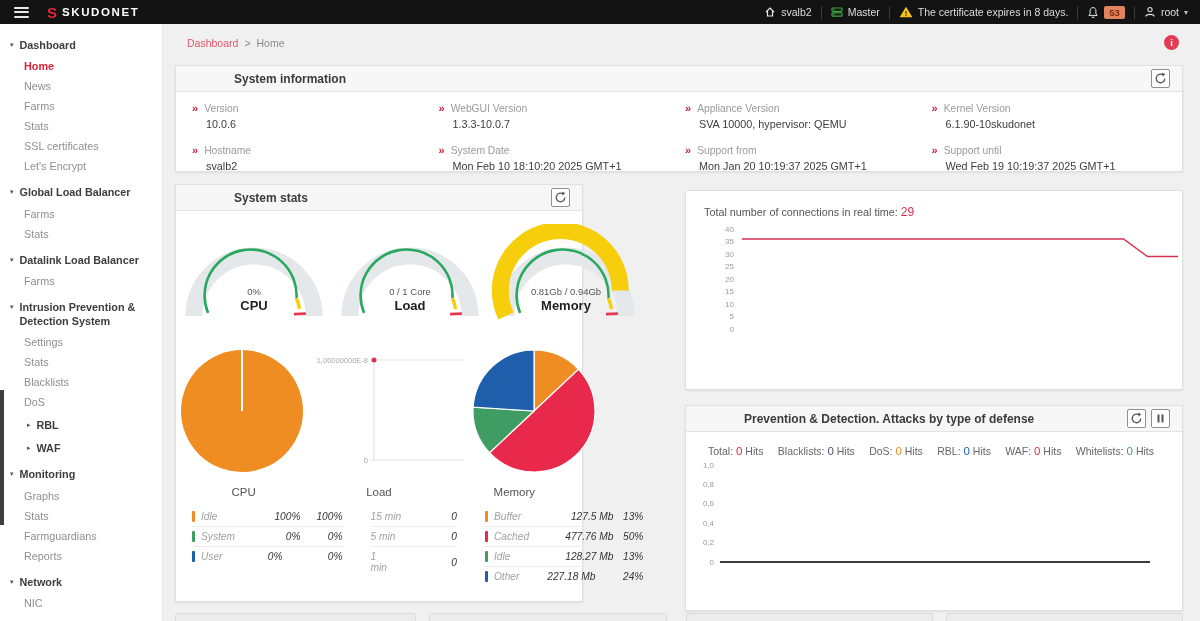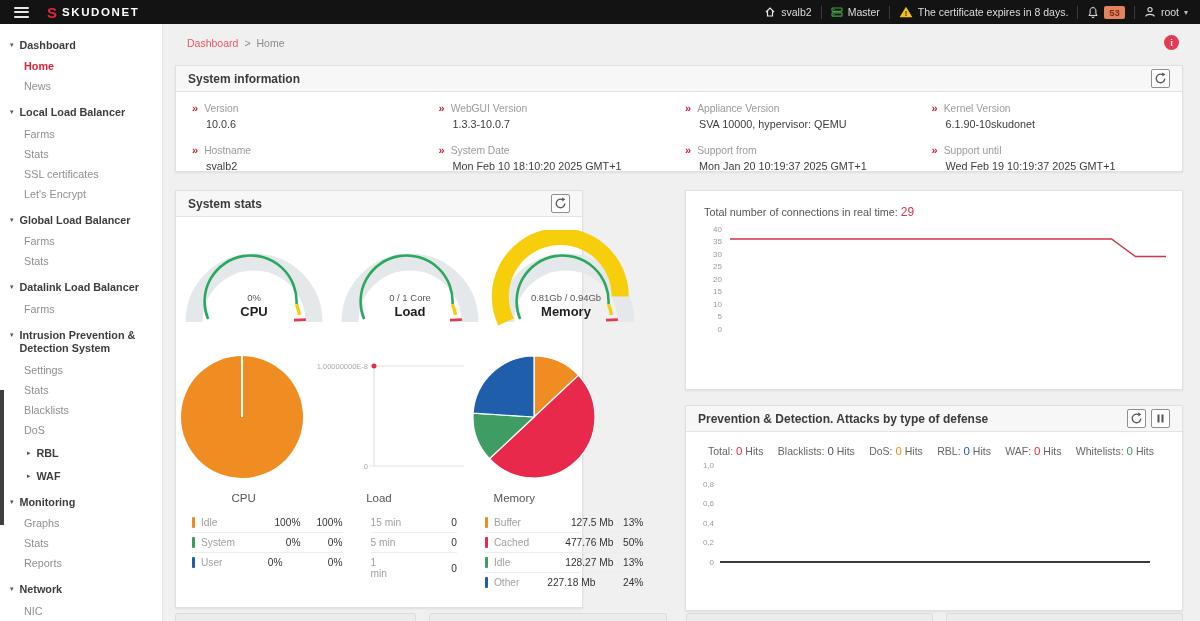--- a/index.html
+++ b/index.html
@@ -29,36 +29,36 @@
   .sb-sub .ct{font-size:7px;color:#555;flex:none;}
 
   
   .main{position:absolute;top:24px;left:163px;right:0;bottom:0;}
   .breadcrumb{position:absolute;top:13px;left:24px;font-size:10.5px;color:#8a8a8a;display:flex;gap:6px;}
   .breadcrumb .sec{color:#e4566d;cursor:pointer;}
   .info-bubble{position:absolute;top:11px;right:21px;width:15px;height:15px;border-radius:50%;background:#e23b53;color:#fff;font-size:9.5px;font-weight:700;display:flex;align-items:center;justify-content:center;cursor:pointer;}
 
   .panel{position:absolute;background:#fff;border:1px solid #e0e0e0;box-shadow:0 1px 2px rgba(0,0,0,.07);box-sizing:border-box;}
   .phead{height:26px;background:#f7f7f7;border-bottom:1px solid #e3e3e3;display:flex;align-items:center;padding:0 12px;box-sizing:border-box;}
-  .ptitle{font-size:12px;font-weight:700;color:#3b3b3b;}
+  .ptitle{font-size:12px;font-weight:700;color:#3b3b3b;margin-left:46px;}
   .pbtns{margin-left:auto;display:flex;gap:5px;}
   .icon-btn{width:19px;height:19px;background:#fff;border:1px solid #8f8f8f;border-radius:2px;display:flex;align-items:center;justify-content:center;cursor:pointer;padding:0;}
 
   #sysinfo{left:12px;top:41px;width:1008px;height:107px;}
   .si-grid{display:grid;grid-template-columns:1fr 1fr 1fr 1fr;padding:11px 16px;row-gap:15px;column-gap:12px;}
   .si-label{display:flex;gap:6px;font-size:10.3px;color:#9a9a9a;align-items:center;}
   .si-label .mk{color:#c4223b;font-weight:700;font-size:11px;line-height:1;}
   .si-value{font-size:10.8px;color:#3c3c3c;margin:4px 0 0 14px;}
 
-  #sysstats{left:12px;top:166px;width:408px;height:418px;}
+  #sysstats{left:12px;top:160px;width:408px;height:418px;}
   .g-row{display:grid;grid-template-columns:1fr 1fr 1fr;margin-top:13px;}
   .g-cell{display:flex;justify-content:center;}
   .c-row{display:grid;grid-template-columns:1fr 1fr 1fr;margin-top:21px;align-items:center;justify-items:center;}
   .t-row{display:grid;grid-template-columns:1fr 1fr 1fr;margin-top:5px;justify-items:center;font-size:11.5px;color:#555;}
-  .l-row{display:grid;grid-template-columns:1fr 1fr 1fr;margin-top:9px;padding:0 16px;gap:28px;}
+  .l-row{display:grid;grid-template-columns:1fr 1fr 1fr;margin-top:9px;padding:0 16px;gap:28px;font-style:italic;}
   .lg-row{display:grid;align-items:center;padding:4px 0;border-bottom:1px solid #ededed;font-size:10.2px;}
   .lg-row:last-child{border-bottom:none;gap:18px;}
   .lg-label{display:flex;align-items:center;gap:6px;color:#a0a0a0;}
   .chip{width:3px;height:11px;border-radius:1px;flex:none;}
   .lg-val{color:#333;text-align:right;}
 
   #connections{left:522px;top:166px;width:498px;height:200px;}
   .conn-sub{font-size:10.8px;color:#555;padding:14px 0 2px 18px;}
   .conn-sub .v{color:#d6334f;font-size:12px;}
 
@@ -129,24 +129,20 @@
   </div>
 
   <div class="sidebar">
     <div id="sb-list">
         <div class="sb-section">
           <span class="ct">▾</span>
           <span>Dashboard</span>
         </div>
         <div class="sb-item active">Home</div>
         <div class="sb-item">News</div>
-        <div class="sb-section">
-          <span class="ct">▾</span>
-          <span>Local Load Balancer</span>
-        </div>
         <div class="sb-item">Farms</div>
         <div class="sb-item">Stats</div>
         <div class="sb-item">SSL certificates</div>
         <div class="sb-item">Let's Encrypt</div>
         <div class="sb-section">
           <span class="ct">▾</span>
           <span>Global Load Balancer</span>
         </div>
         <div class="sb-item">Farms</div>
         <div class="sb-item">Stats</div>
@@ -170,20 +166,21 @@
         <div class="sb-sub">
           <span class="ct">▸</span>
           <span>WAF</span>
         </div>
         <div class="sb-section">
           <span class="ct">▾</span>
           <span>Monitoring</span>
         </div>
         <div class="sb-item">Graphs</div>
         <div class="sb-item">Stats</div>
+        <div class="sb-item">Farmguardians</div>
         <div class="sb-item">Reports</div>
         <div class="sb-section">
           <span class="ct">▾</span>
           <span>Network</span>
         </div>
         <div class="sb-item">NIC</div>
       </div>
     <div class="sb-thumb"></div>
   </div>
 
@@ -420,21 +417,21 @@
             </div>
           </div>
         </div>
     </div>
 
     <div class="panel" id="connections">
       <div class="conn-sub">
         <span>Total number of connections in real time:</span>
         <span class="v">29</span>
       </div>
-      <div id="conn-chart" style="padding-left:10px;"><svg width="478" height="128" viewBox="0 0 478 128">
+      <div id="conn-chart" style="padding-left:22px;"><svg width="478" height="128" viewBox="0 0 478 128">
             <text x="26" y="10.5" text-anchor="end" font-size="8" fill="#9a9a9a">40</text>
             <text x="26" y="23" text-anchor="end" font-size="8" fill="#9a9a9a">35</text>
             <text x="26" y="35.5" text-anchor="end" font-size="8" fill="#9a9a9a">30</text>
             <text x="26" y="48" text-anchor="end" font-size="8" fill="#9a9a9a">25</text>
             <text x="26" y="60.5" text-anchor="end" font-size="8" fill="#9a9a9a">20</text>
             <text x="26" y="73" text-anchor="end" font-size="8" fill="#9a9a9a">15</text>
             <text x="26" y="85.5" text-anchor="end" font-size="8" fill="#9a9a9a">10</text>
             <text x="26" y="98" text-anchor="end" font-size="8" fill="#9a9a9a">5</text>
             <text x="26" y="110.5" text-anchor="end" font-size="8" fill="#9a9a9a">0</text>
             <polyline points="34.0,18.0 415.5,18.0 439.5,35.5 470.0,35.5" fill="none" stroke="#d6334f" stroke-width="1.5"></polyline>

